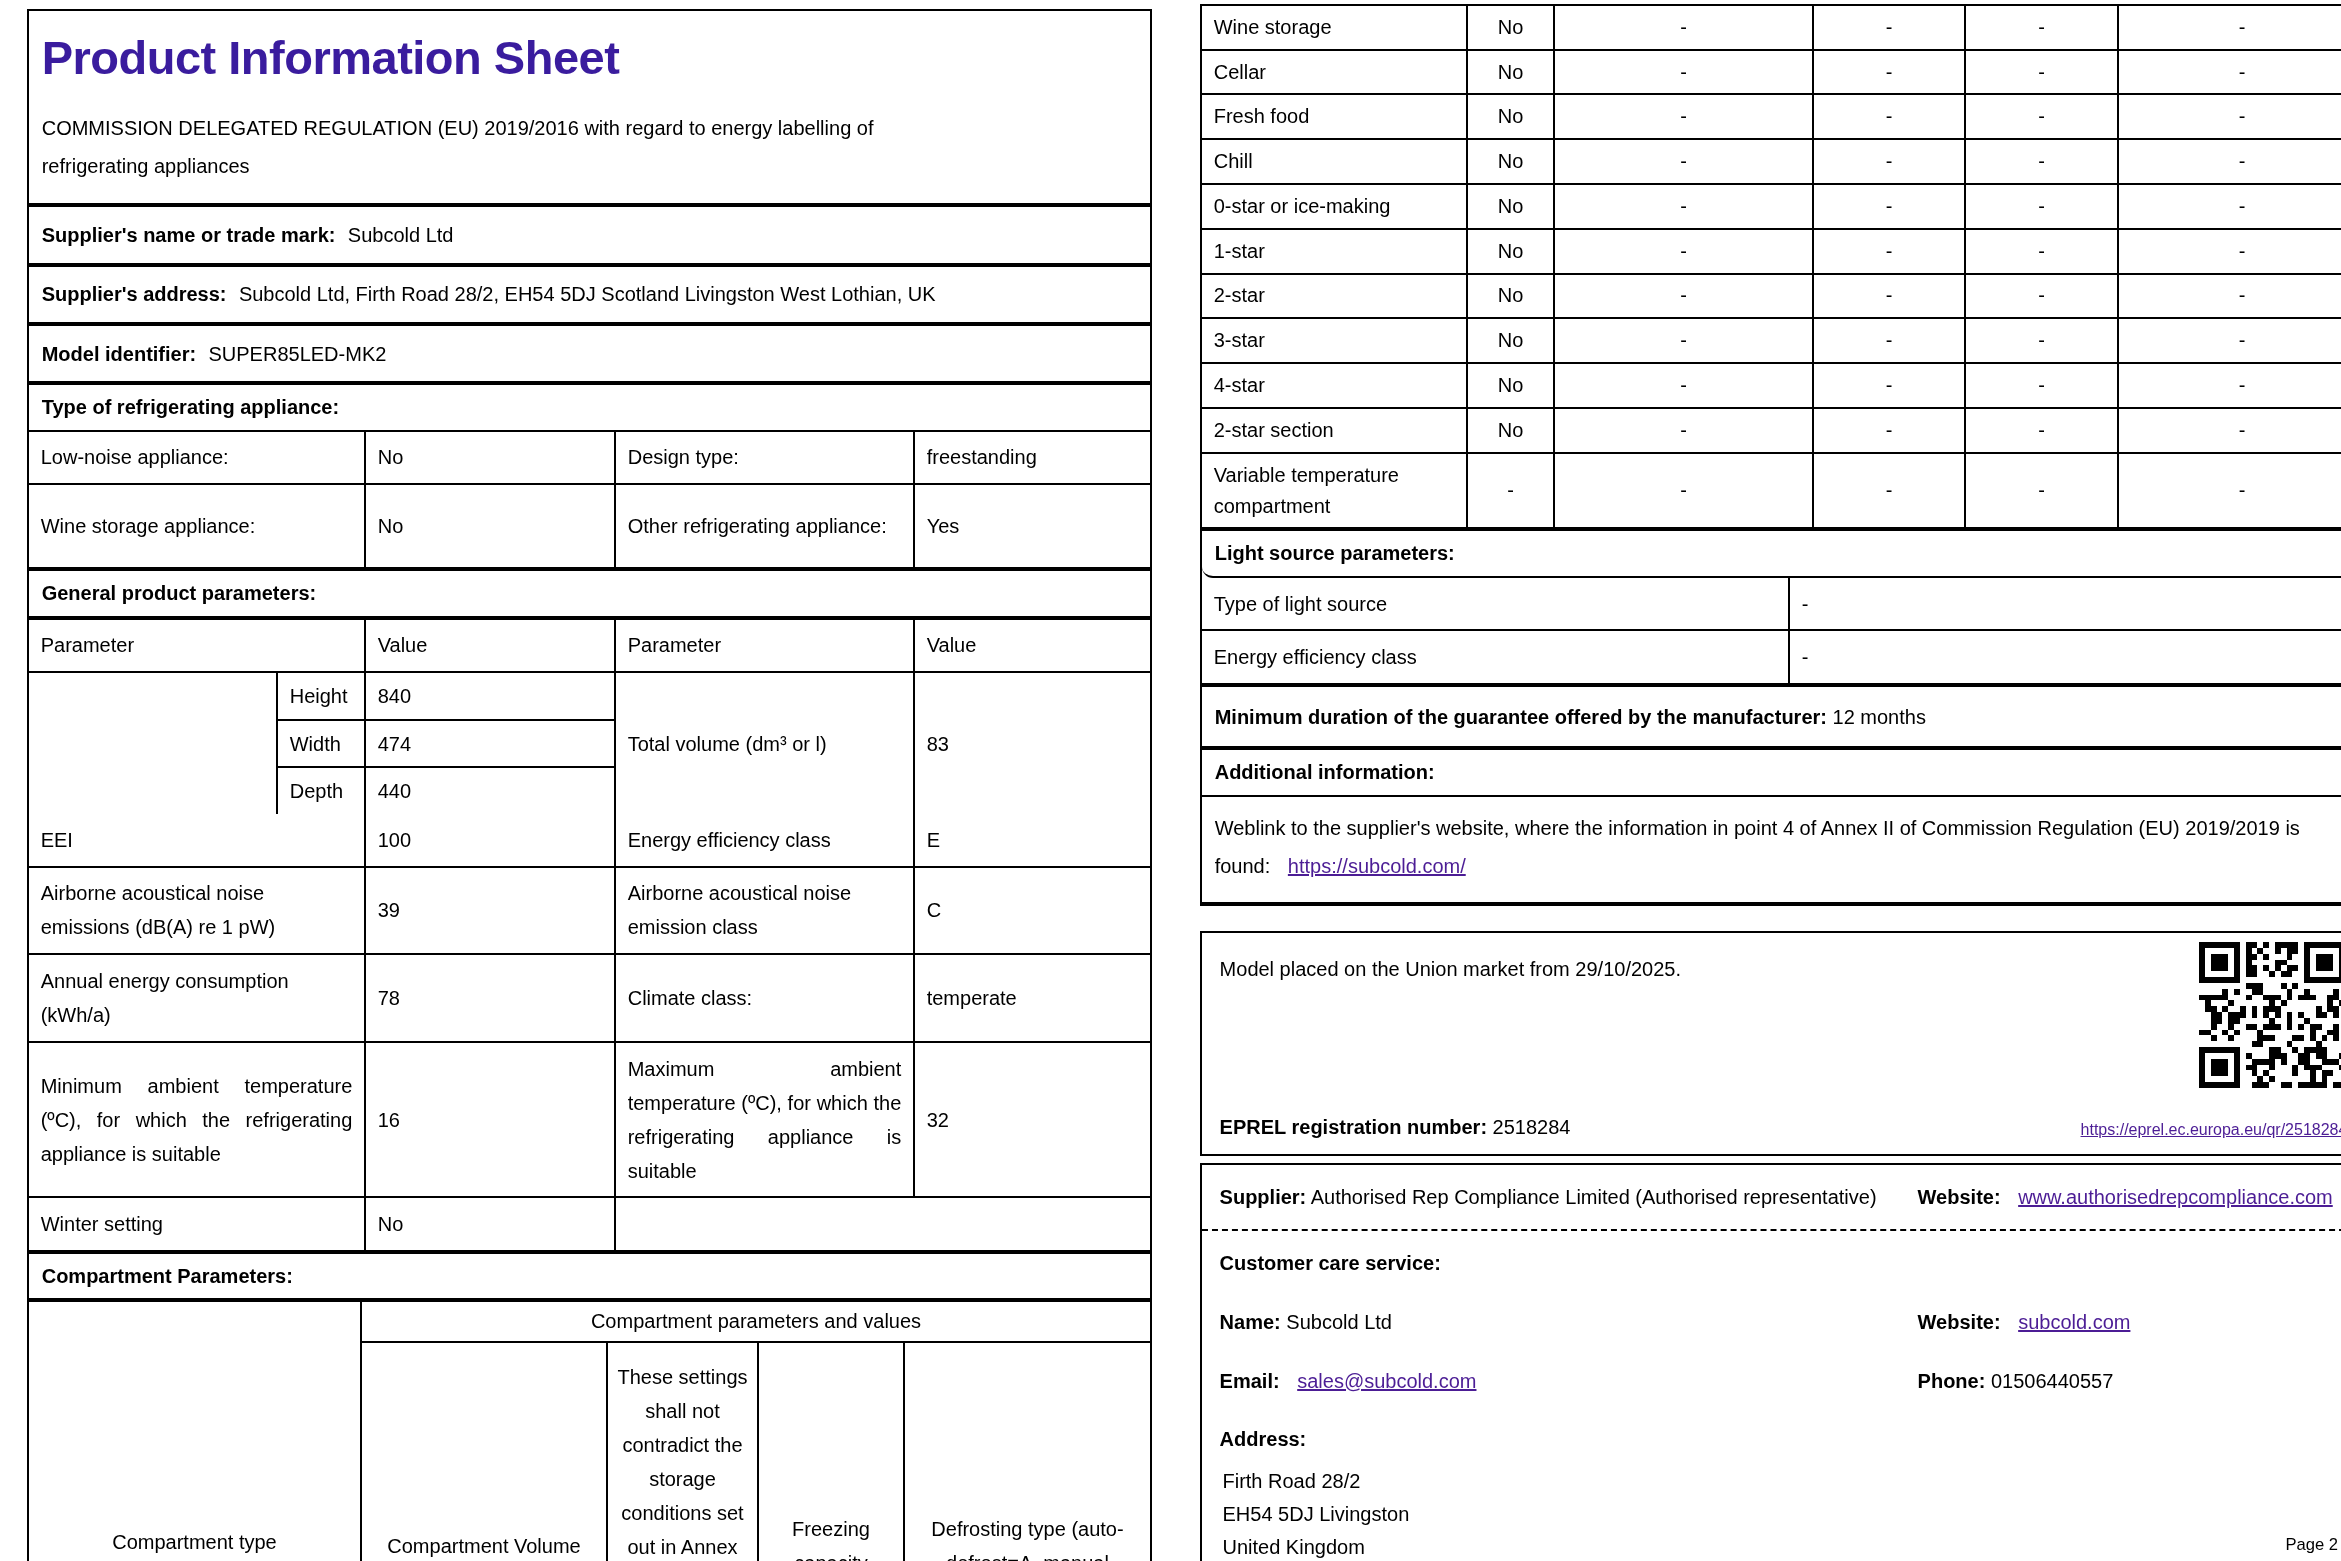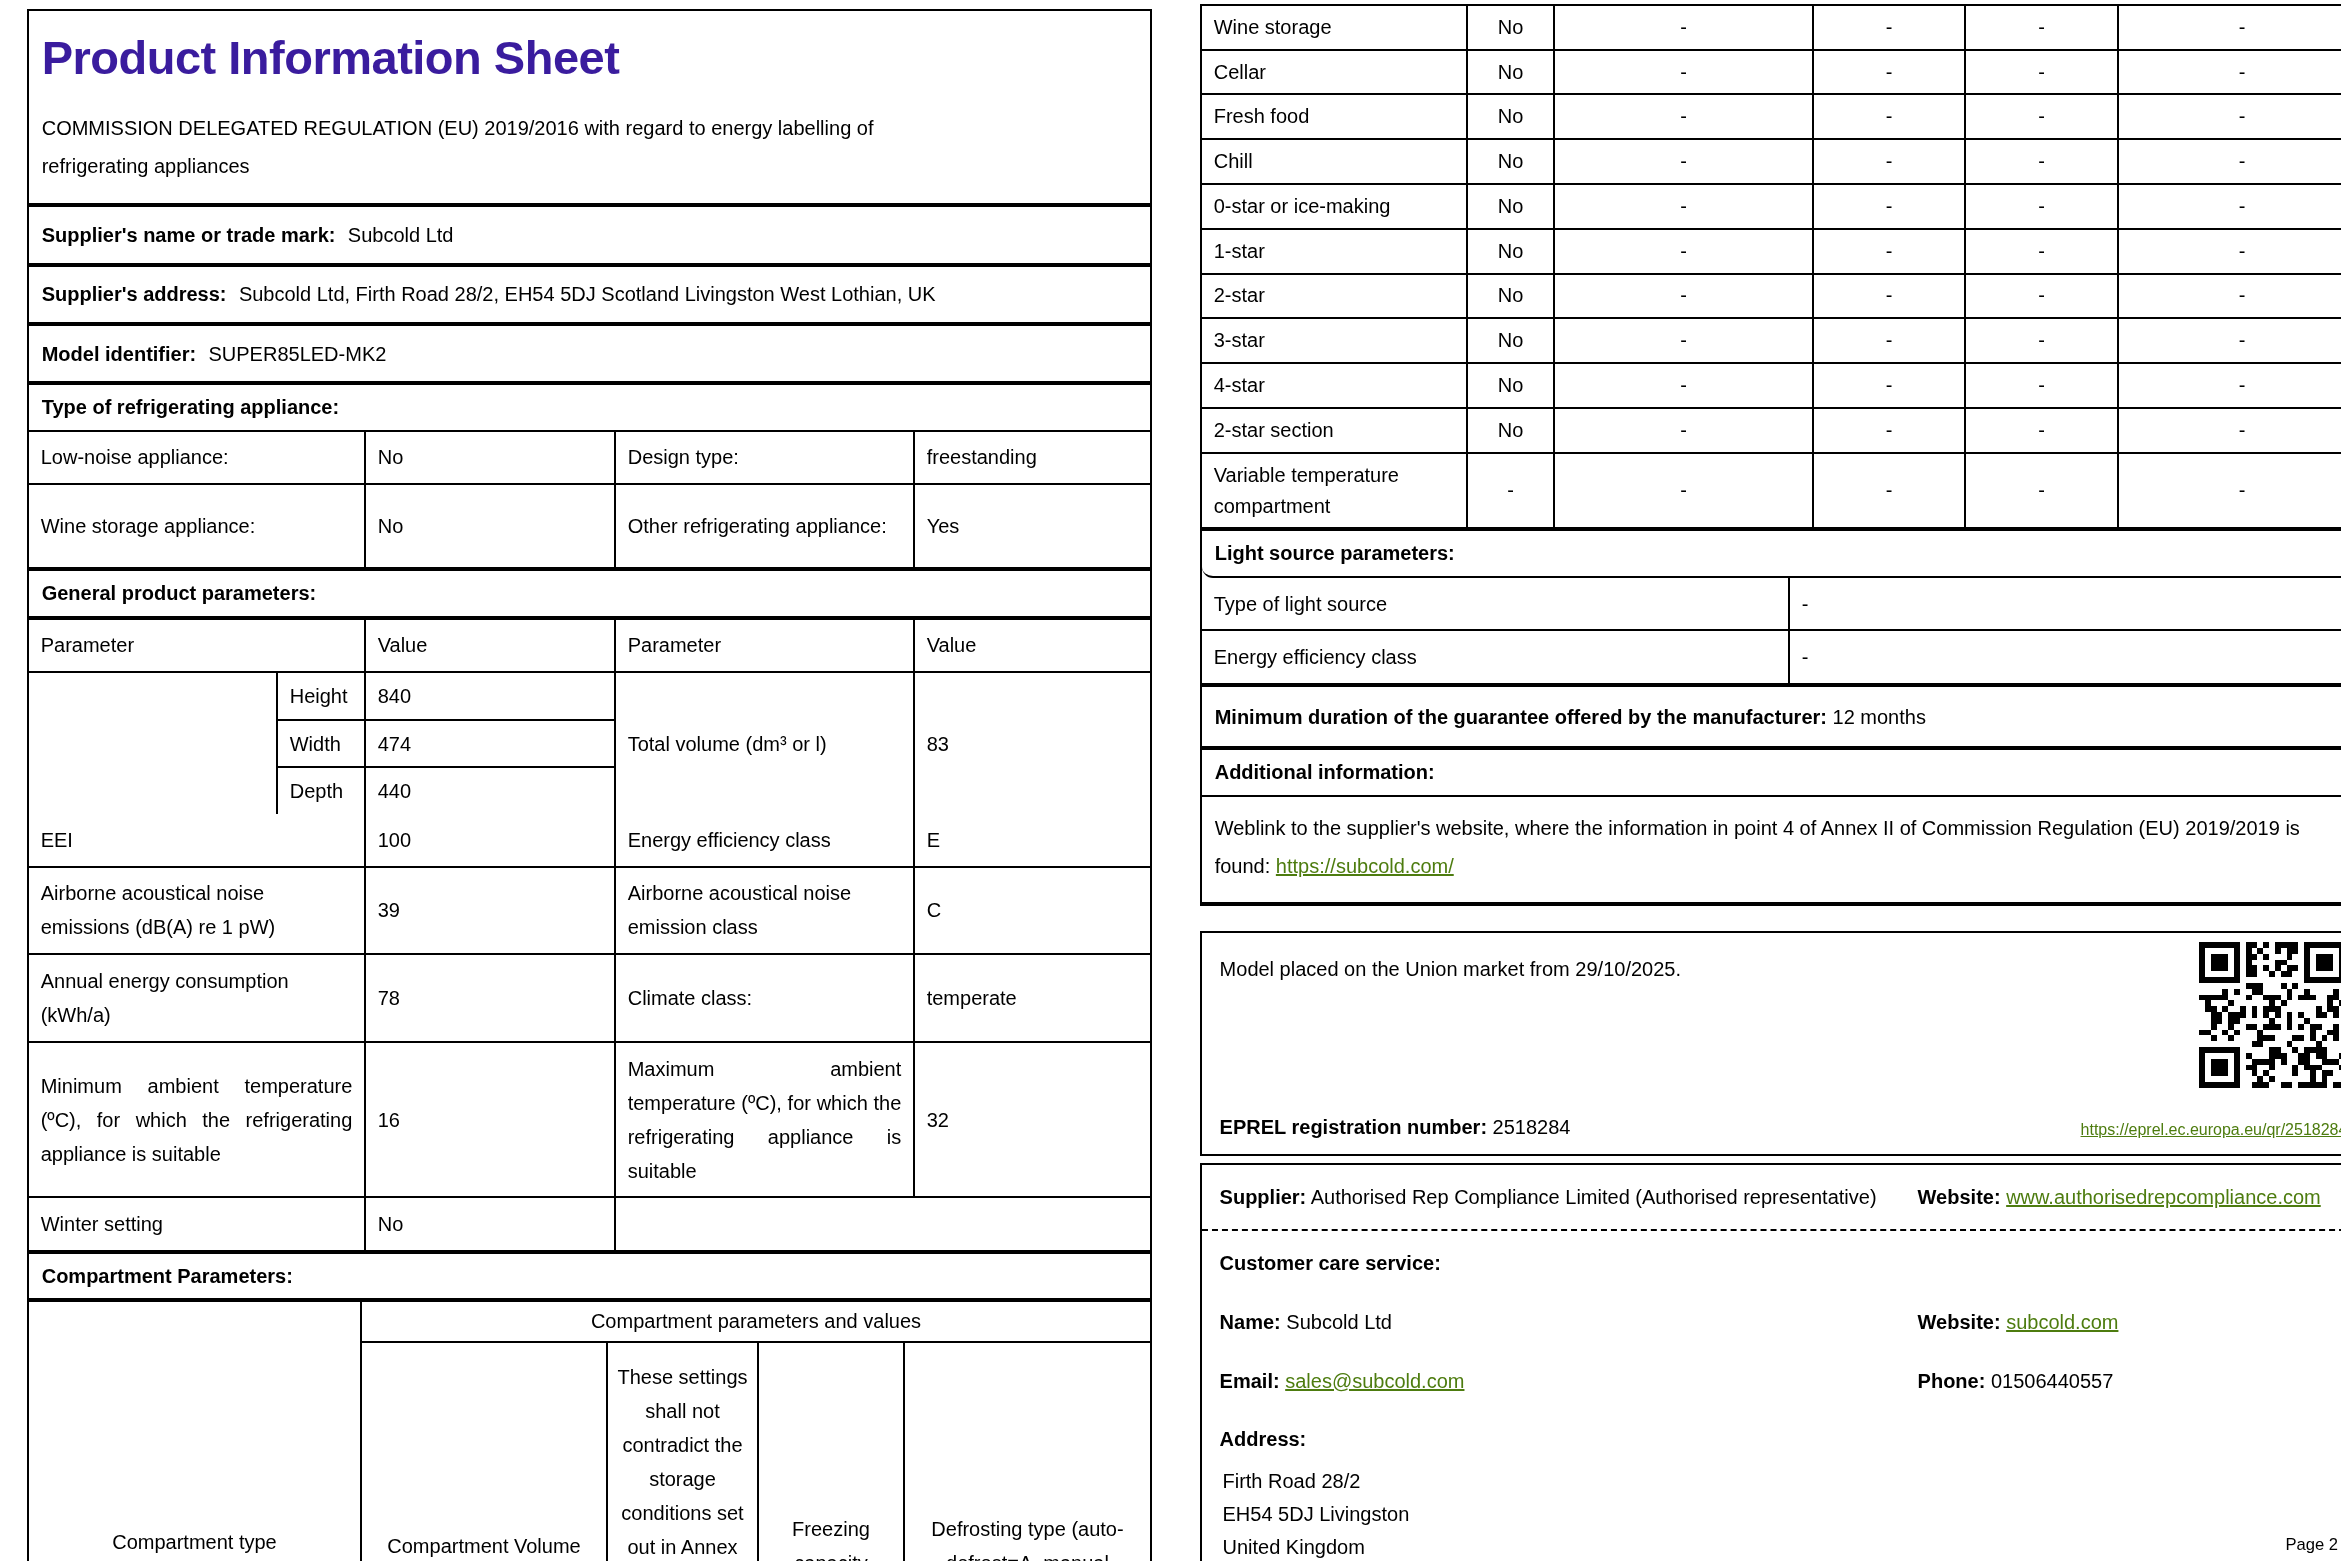--- a/index.html
+++ b/index.html
@@ -64,21 +64,21 @@
   .r-row + .r-row { border-top:2px solid #000; }
   .r-row .c { padding:5.9px 11.7px; line-height:1.55; }
   .r-row .c.center { justify-content:center; }
 
   .light-row { display:grid; grid-template-columns:586px 1fr; min-height:36px; }
   .light-row + .light-row { border-top:2px solid #000; }
 
   .guarantee { padding:13.7px 12.7px; line-height:1.6; }
   .weblink { padding:12.7px 12.7px 16.6px 12.7px; line-height:1.9; max-width:1137px; }
 
-  a.link { color:#4d7c0f; text-decoration:underline; cursor:pointer; }
+  a.link { color:#4c1d95; text-decoration:underline; cursor:pointer;margin-left:12px; }
 
   
   .model-box { border:2px solid #000; margin-top:25px; position:relative; min-height:225px; padding:19.5px 17.6px 14.6px 17.6px; display:flex; flex-direction:column; justify-content:space-between; }
   .qr-wrap { position:absolute; top:8.8px; right:20.5px; width:146px; height:146px; }
   .eprel-row { display:flex; justify-content:space-between; align-items:flex-end; }
   .eprel-link { font-size:16px; }
 
   .supplier-box { border:2px solid #000; margin-top:6.8px; }
   .two-col { display:grid; grid-template-columns:698px 1fr; }
   .sb-pad { padding:13.7px 17.6px; line-height:1.85; }

